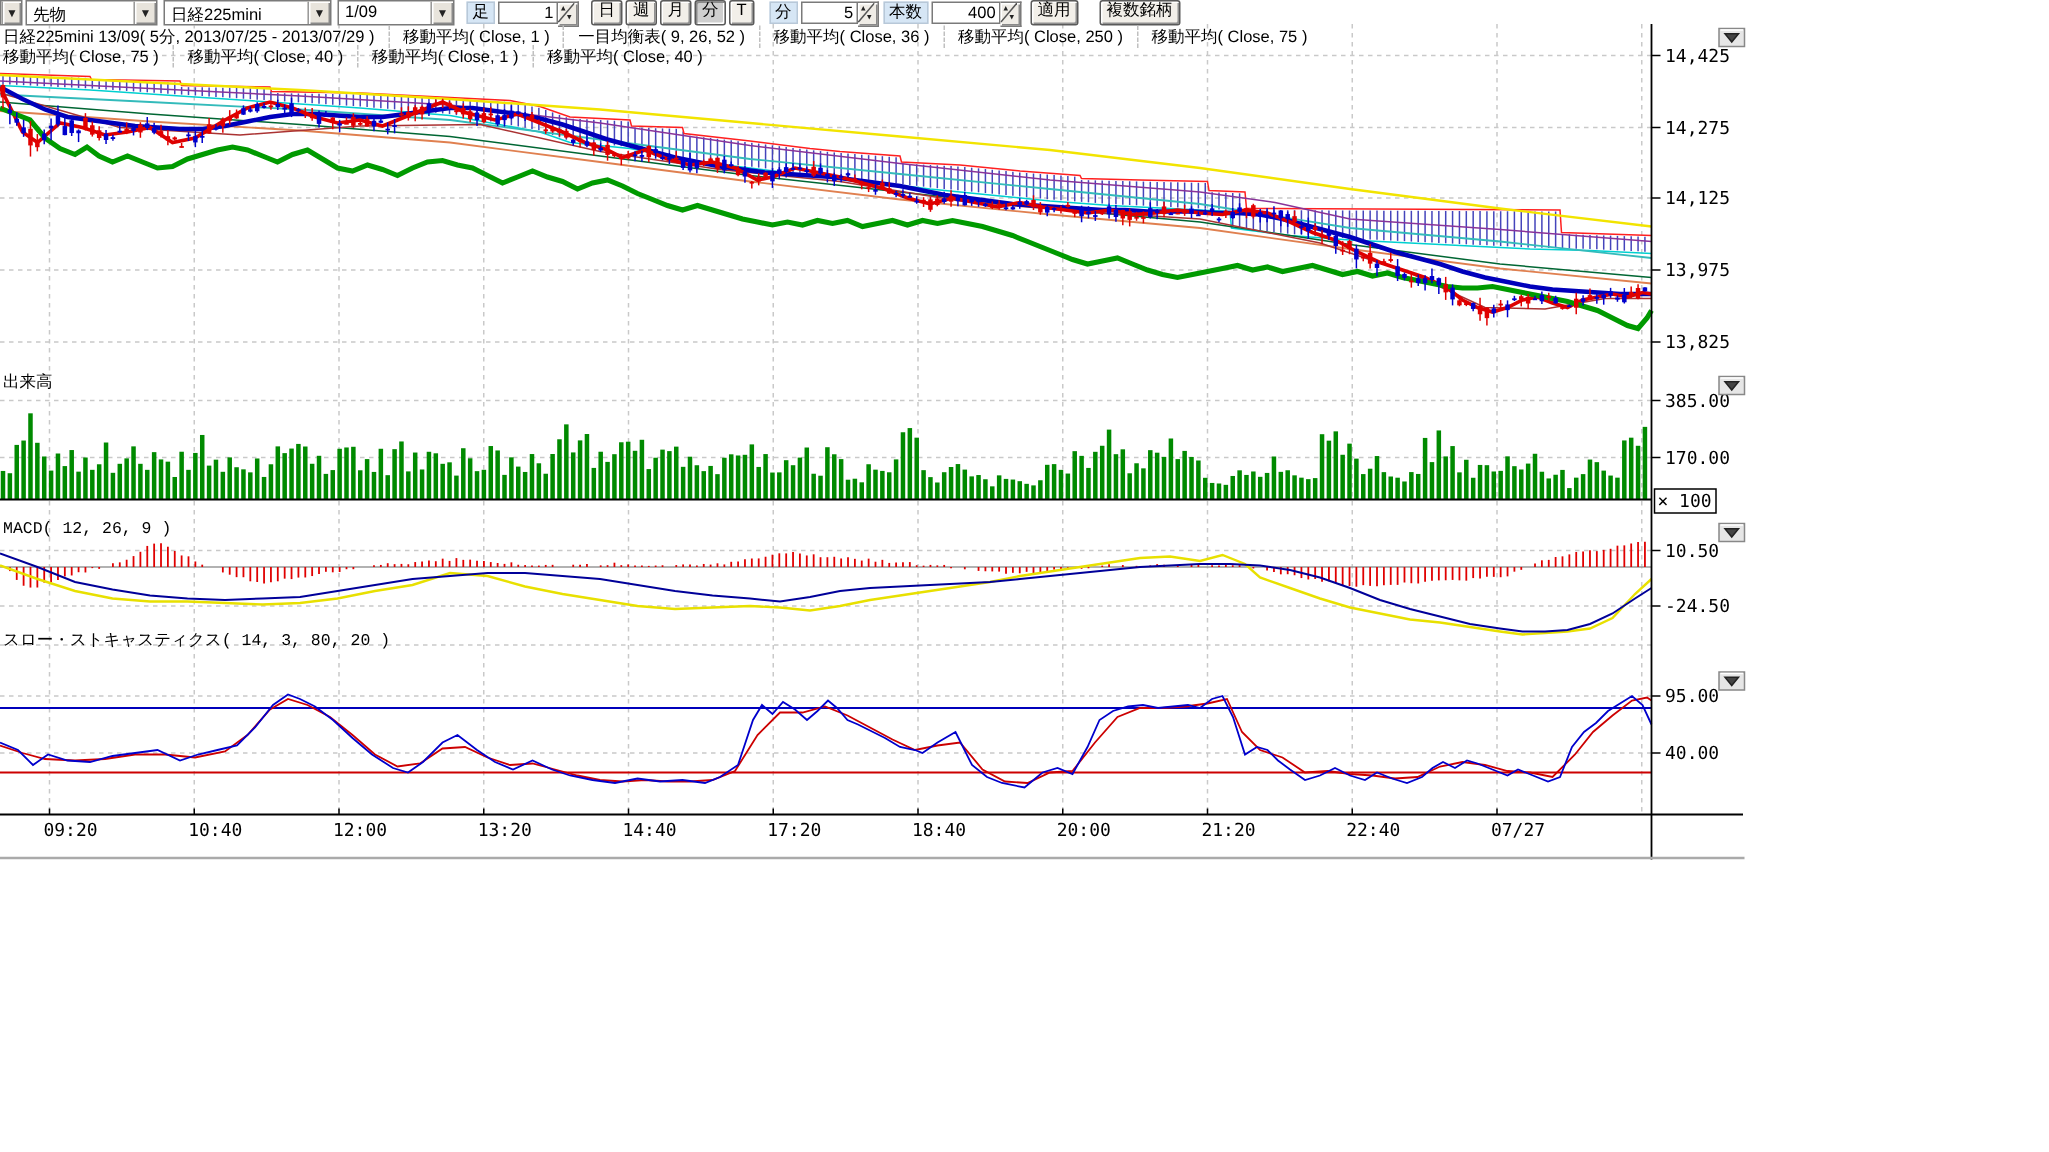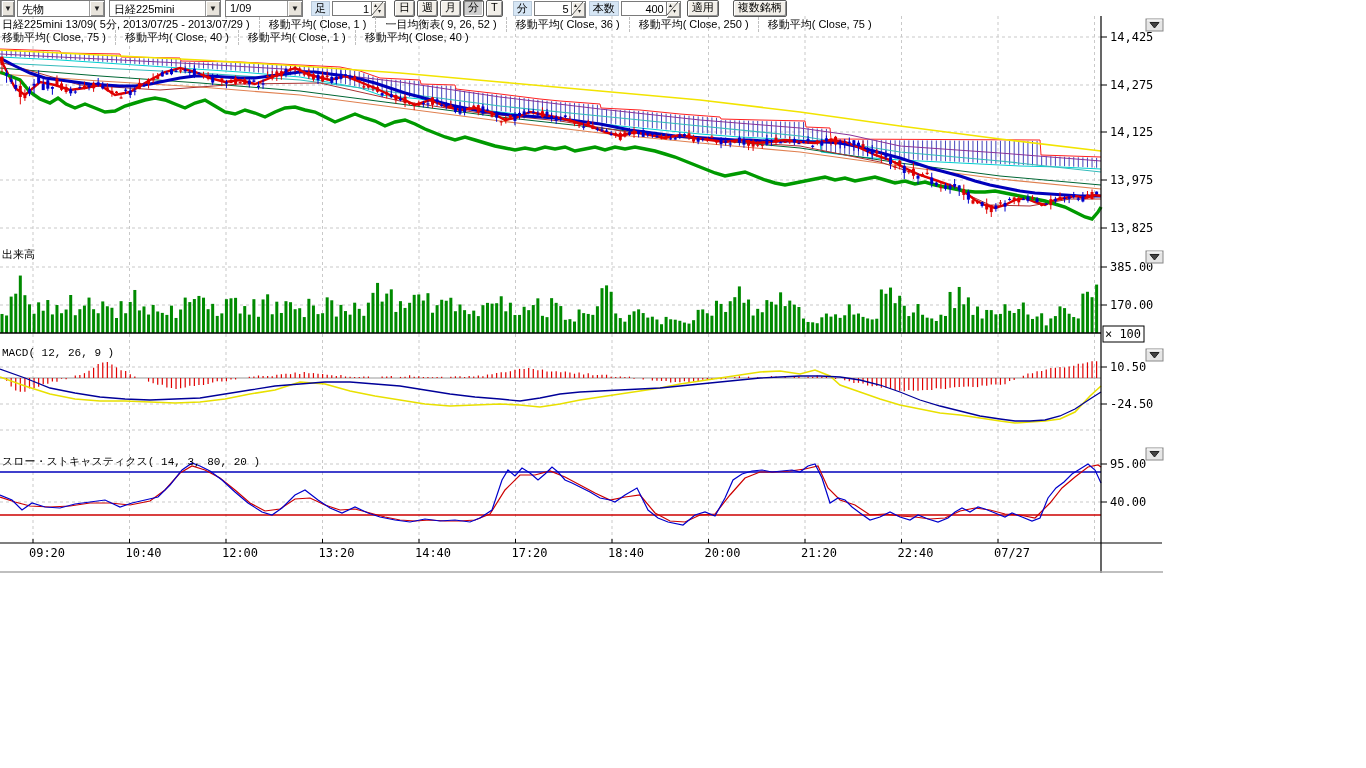--- a/index.html
+++ b/index.html
@@ -1434,15 +1434,15 @@
   </div>
   <div class="ind-row" id="ind-row2">
     <span>移動平均( Close, 75 )</span>
     <span>移動平均( Close, 40 )</span>
     <span>移動平均( Close, 1 )</span>
     <span>移動平均( Close, 40 )</span>
   </div>
 
   <div class="panel-title" style="top:247px">出来高</div>
   <div class="panel-title" style="top:347px">MACD( 12, 26, 9 )</div>
-  <div class="panel-title" style="top:454px">スロー・ストキャスティクス( 14, 3, 80, 20 )</div>
+  <div class="panel-title" style="top:419px">スロー・ストキャスティクス( 14, 3, 80, 20 )</div>
 
 </div>
 
 </body></html>

